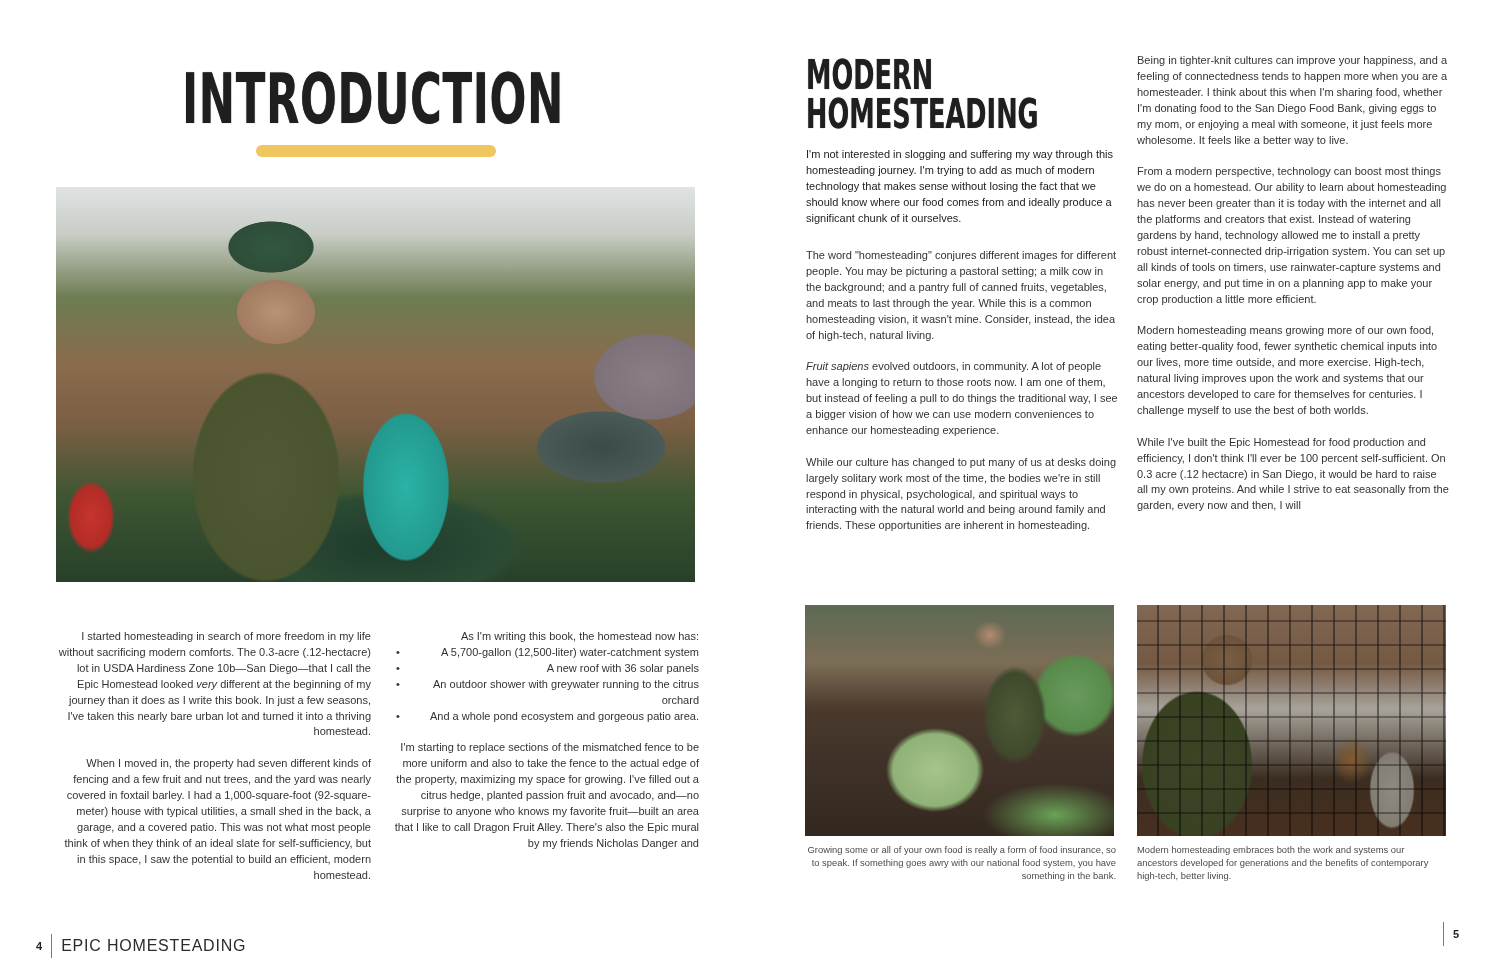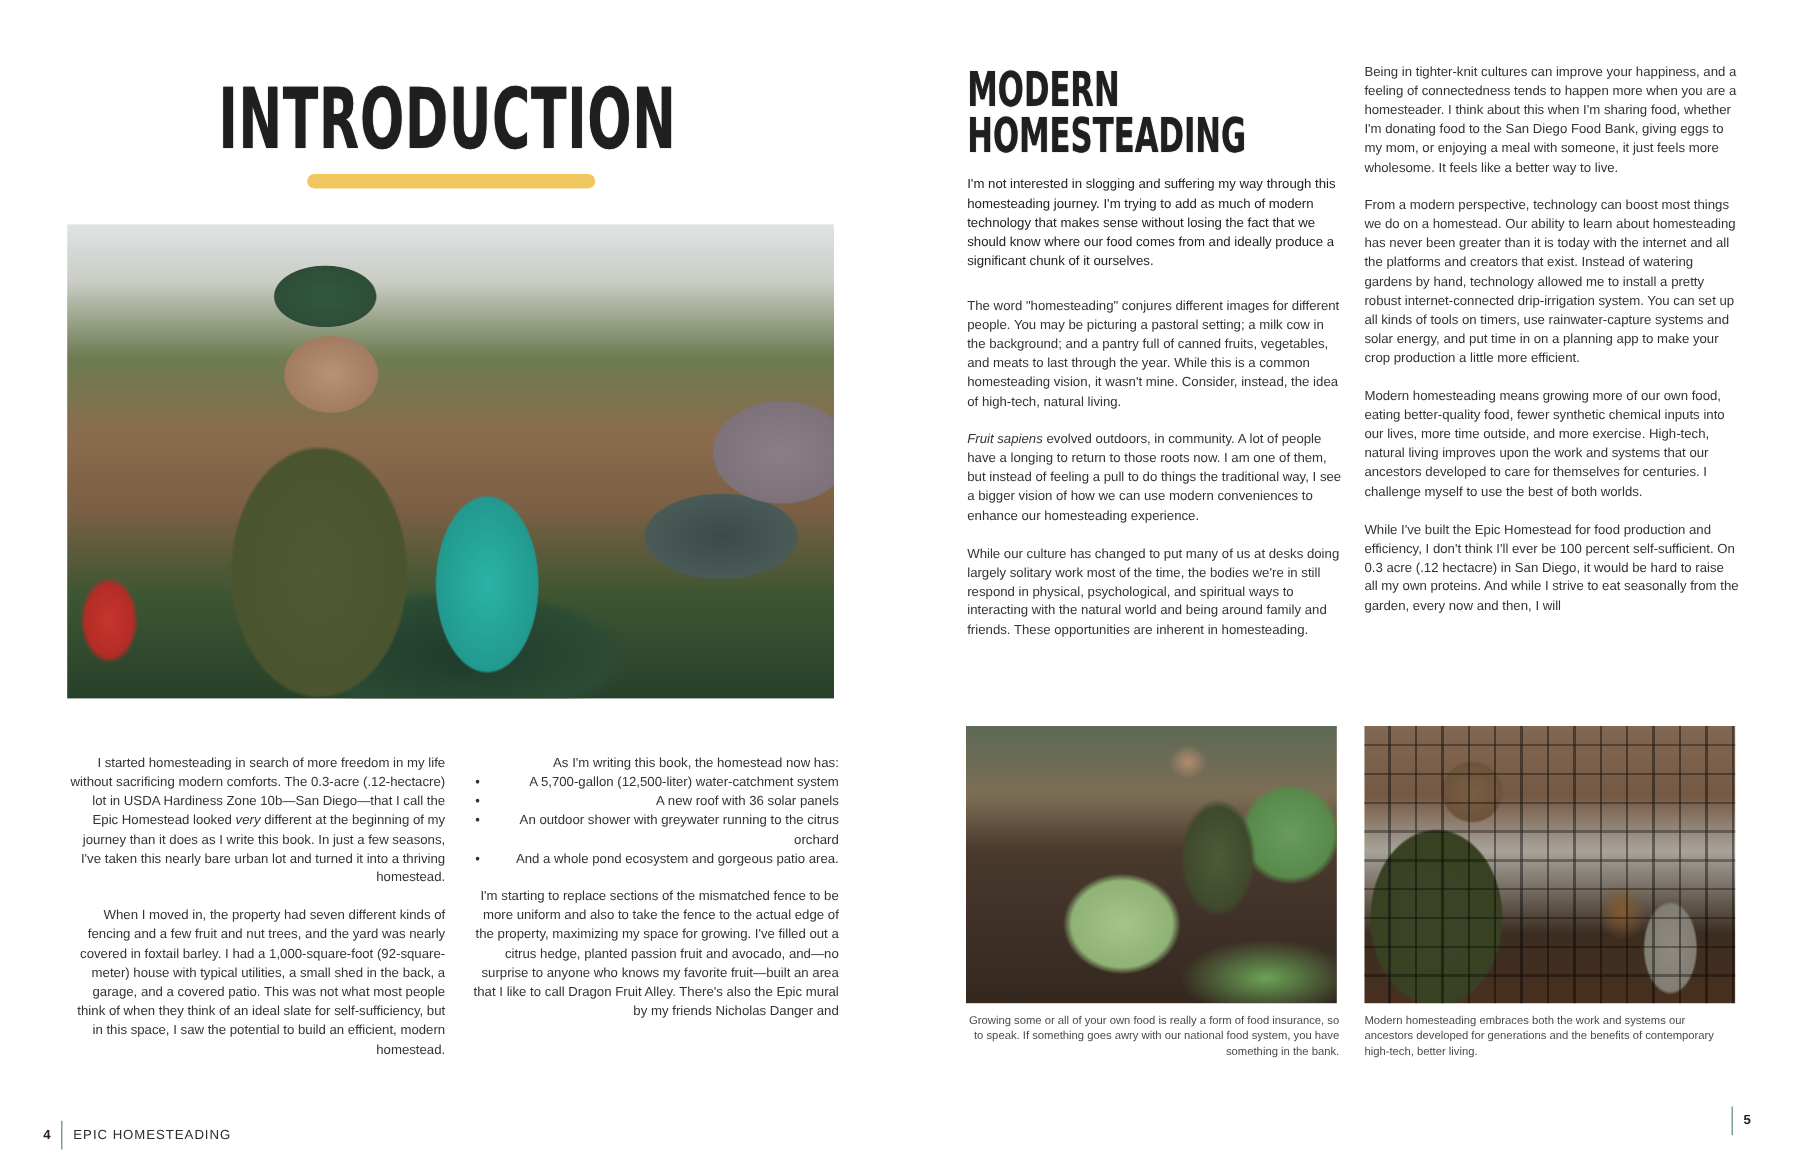--- a/index.html
+++ b/index.html
@@ -93,21 +93,21 @@
   }
   .intro-lead { left: 806px; top: 147px; width: 312px; color: #222; }
   .col-r1 { left: 806px; top: 248px; width: 315px; }
   .col-r2 { left: 1137px; top: 53px; width: 313px; }
 
   .folio { position: absolute; top: 922px; height: 24px; display: flex; align-items: center; }
   .folio-left { left: 36px; }
   .folio-right { left: 1443px; }
   .folio-num { font-size: 11px; font-weight: bold; color: #222; }
   .folio-rule { width: 1px; height: 24px; background: #5f8784; margin: 0 9px; }
-  .folio-label { font-size: 11px; letter-spacing: 0.8px; color: #2b2b2b; }
+  .folio-label { font-size: 16px; letter-spacing: 0.8px; color: #2b2b2b; }
 </style>
 </head>
 <body>
 
 <div class="page page-left">
   <div class="title-intro">INTRODUCTION</div>
   <div class="title-bar"></div>
 
   <div class="photo photo-main" title="Man in green cap and olive jacket tending kale in raised garden beds"></div>
 

